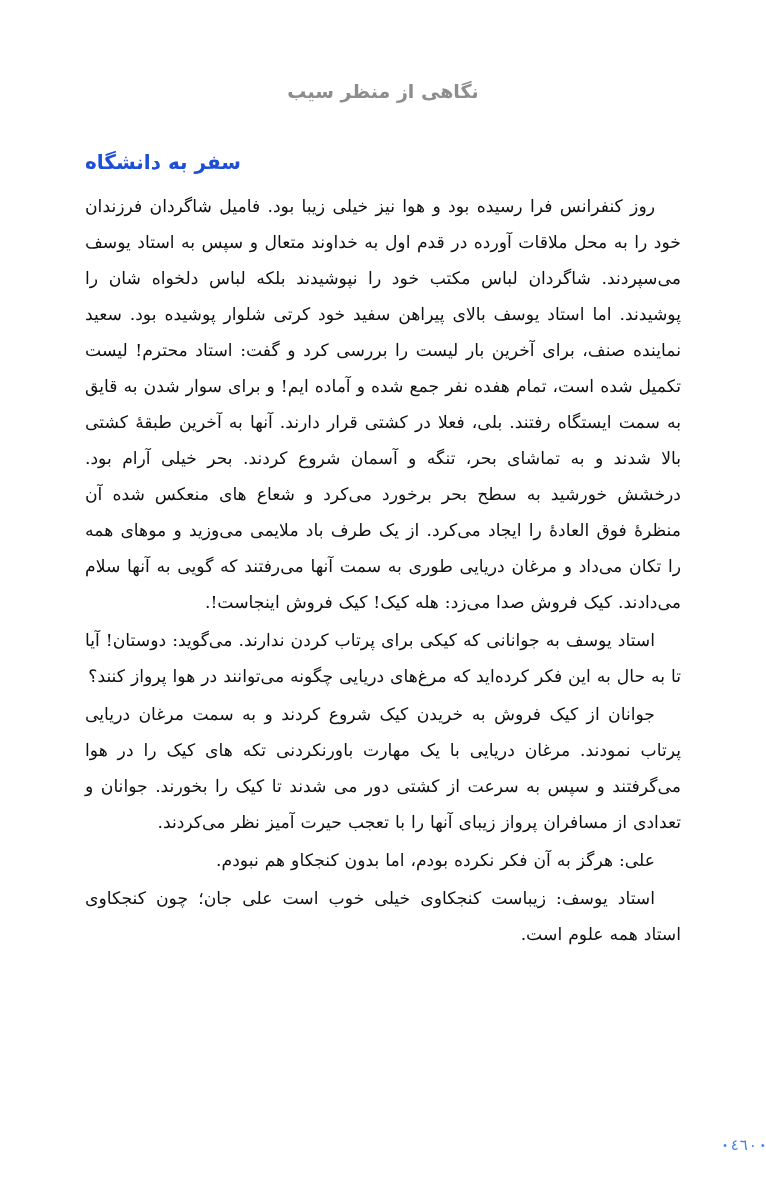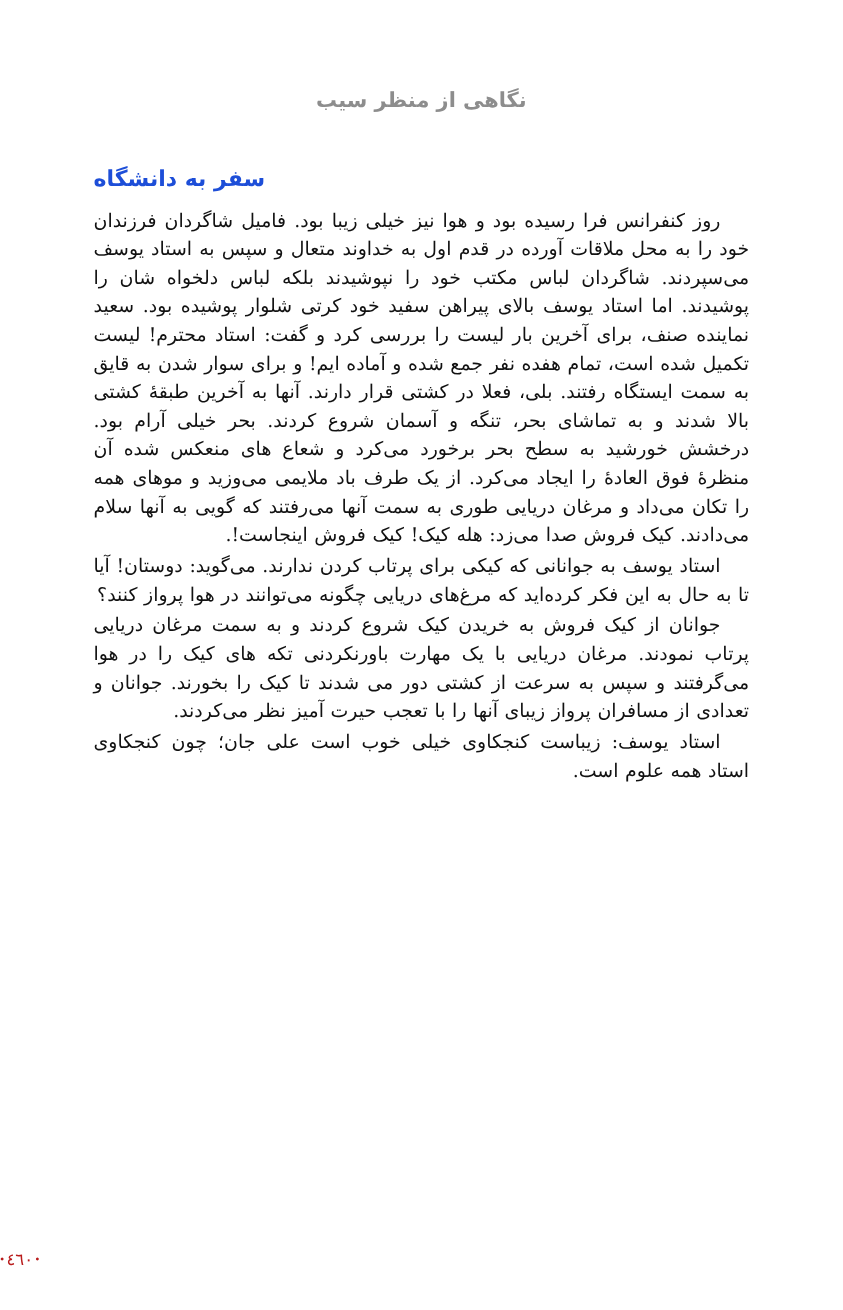--- a/index.html
+++ b/index.html
@@ -59,39 +59,39 @@
     text-align: left;
     margin: 0 0 14px 0;
     direction: rtl;
     unicode-bidi: isolate;
   }
 
   p.body-text {
     margin: 0 0 2px 0;
     font-family: "DejaVu Serif", serif;
     font-size: 17.2px;
-    line-height: 26px;
+    line-height: 36px;
     color: #111111;
     text-align: justify;
     text-align-last: right;
     direction: rtl;
     text-indent: 26px;
     word-spacing: 0.5px;
   }
 
   
   .folio {
     position: absolute;
     bottom: 48px;
     left: 0;
     right: 0;
-    text-align: left;
-    font-family: Liberation Serif, serif;
+    text-align: right;
+    font-family: Liberation Mono, monospace;
     font-size: 15px;
-    color: #b91c1c;
+    color: #3b82f6;
     direction: rtl;
     unicode-bidi: isolate;
     letter-spacing: 3px;
   }
 
   .folio .dot {
     font-size: 11px;
     vertical-align: middle;
   }
 
@@ -110,20 +110,21 @@
   <div class="content">
 
     <h2 class="section-title">سفر به دانشگاه</h2>
 
     <p class="body-text">روز کنفرانس فرا رسیده بود و هوا نیز خیلی زیبا بود. فامیل شاگردان فرزندان خود را به محل ملاقات آورده در قدم اول به خداوند متعال و سپس به استاد یوسف می‌سپردند. شاگردان لباس مکتب خود را نپوشیدند بلکه لباس دلخواه شان را پوشیدند. اما استاد یوسف بالای پیراهن سفید خود کرتی شلوار پوشیده بود. سعید نماینده صنف، برای آخرین بار لیست را بررسی کرد و گفت: استاد محترم! لیست تکمیل شده است، تمام هفده نفر جمع شده و آماده ایم! و برای سوار شدن به قایق به سمت ایستگاه رفتند. بلی، فعلا در کشتی قرار دارند. آنها به آخرین طبقهٔ کشتی بالا شدند و به تماشای بحر، تنگه و آسمان شروع کردند. بحر خیلی آرام بود. درخشش خورشید به سطح بحر برخورد می‌کرد و شعاع های منعکس شده آن منظرهٔ فوق العادهٔ را ایجاد می‌کرد. از یک طرف باد ملایمی می‌وزید و موهای همه را تکان می‌داد و مرغان دریایی طوری به سمت آنها می‌رفتند که گویی به آنها سلام می‌دادند. کیک فروش صدا می‌زد: هله کیک! کیک فروش اینجاست!.</p>
 
     <p class="body-text">استاد یوسف به جوانانی که کیکی برای پرتاب کردن ندارند. می‌گوید: دوستان! آیا تا به حال به این فکر کرده‌اید که مرغ‌های دریایی چگونه می‌توانند در هوا پرواز کنند؟</p>
 
     <p class="body-text">جوانان از کیک فروش به خریدن کیک شروع کردند و به سمت مرغان دریایی پرتاب نمودند. مرغان دریایی با یک مهارت باورنکردنی تکه های کیک را در هوا می‌گرفتند و سپس به سرعت از کشتی دور می شدند تا کیک را بخورند. جوانان و تعدادی از مسافران پرواز زیبای آنها را با تعجب حیرت آمیز نظر می‌کردند.</p>
 
+    <p class="body-text">علی: هرگز به آن فکر نکرده بودم، اما بدون کنجکاو هم نبودم.</p>
 
     <p class="body-text">استاد یوسف: زیباست کنجکاوی خیلی خوب است علی جان؛ چون کنجکاوی استاد همه علوم است.</p>
 
   </div>
 
   <div class="folio">
     <span class="dot">•</span><span class="num">٤٦٠</span><span class="dot">•</span>
   </div>
 
 </div>

